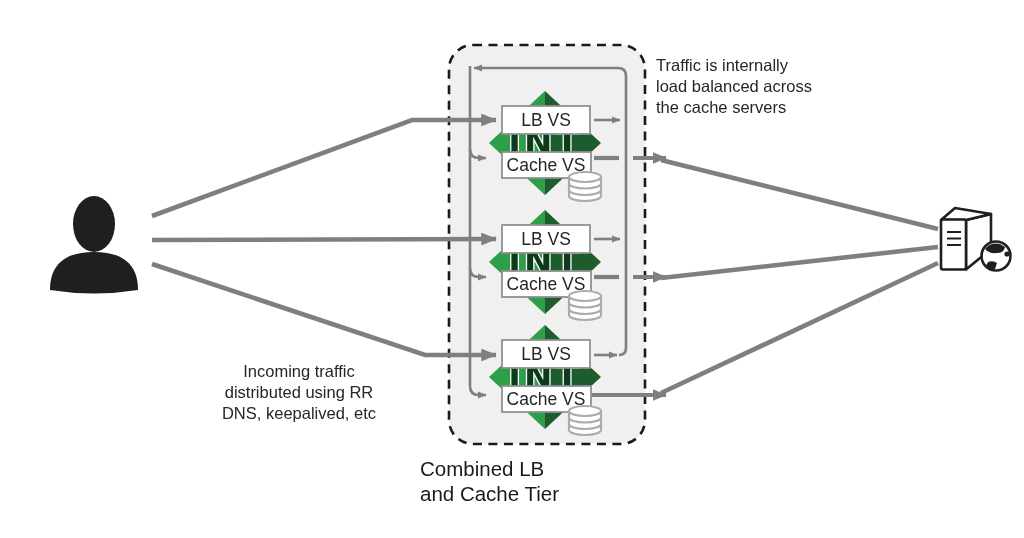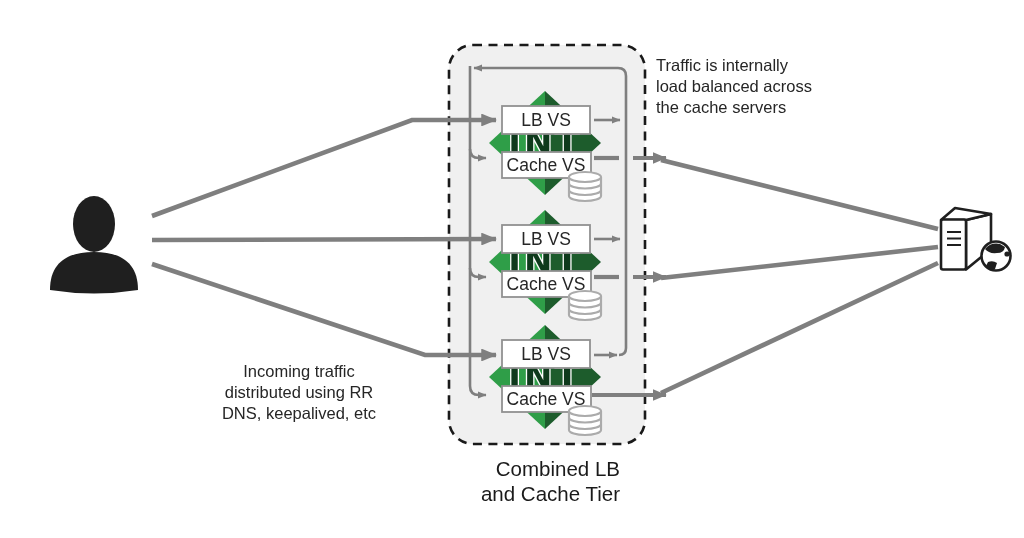--- a/index.html
+++ b/index.html
@@ -8,21 +8,21 @@
     font-family:"Liberation Sans", sans-serif; overflow:hidden;
   }
   #stage svg { position:absolute; left:0; top:0; }
   .note {
     position:absolute; color:#262626; white-space:pre-line;
     font-size:16.5px; line-height:21px;
   }
   .note-traffic { left:656px; top:55px; width:180px; text-align:left; }
   .note-incoming { left:198px; top:361px; width:202px; text-align:center; }
   .tier-label {
-    position:absolute; left:420px; top:456px; width:200px; text-align:right;
+    position:absolute; left:420px; top:456px; width:200px; text-align:left;
     color:#1a1a1a; font-size:20.5px; line-height:25px; white-space:pre-line;
   }
   text.vstext {
     font-size:17.5px; fill:#262626; text-anchor:middle;
     font-family:"Liberation Sans", sans-serif;
   }
   text.logo {
     font-size:34px; font-weight:bold; letter-spacing:3px; text-anchor:middle;
     stroke:#ffffff; stroke-width:2.5px; paint-order:stroke;
     font-family:"DejaVu Sans", sans-serif;

